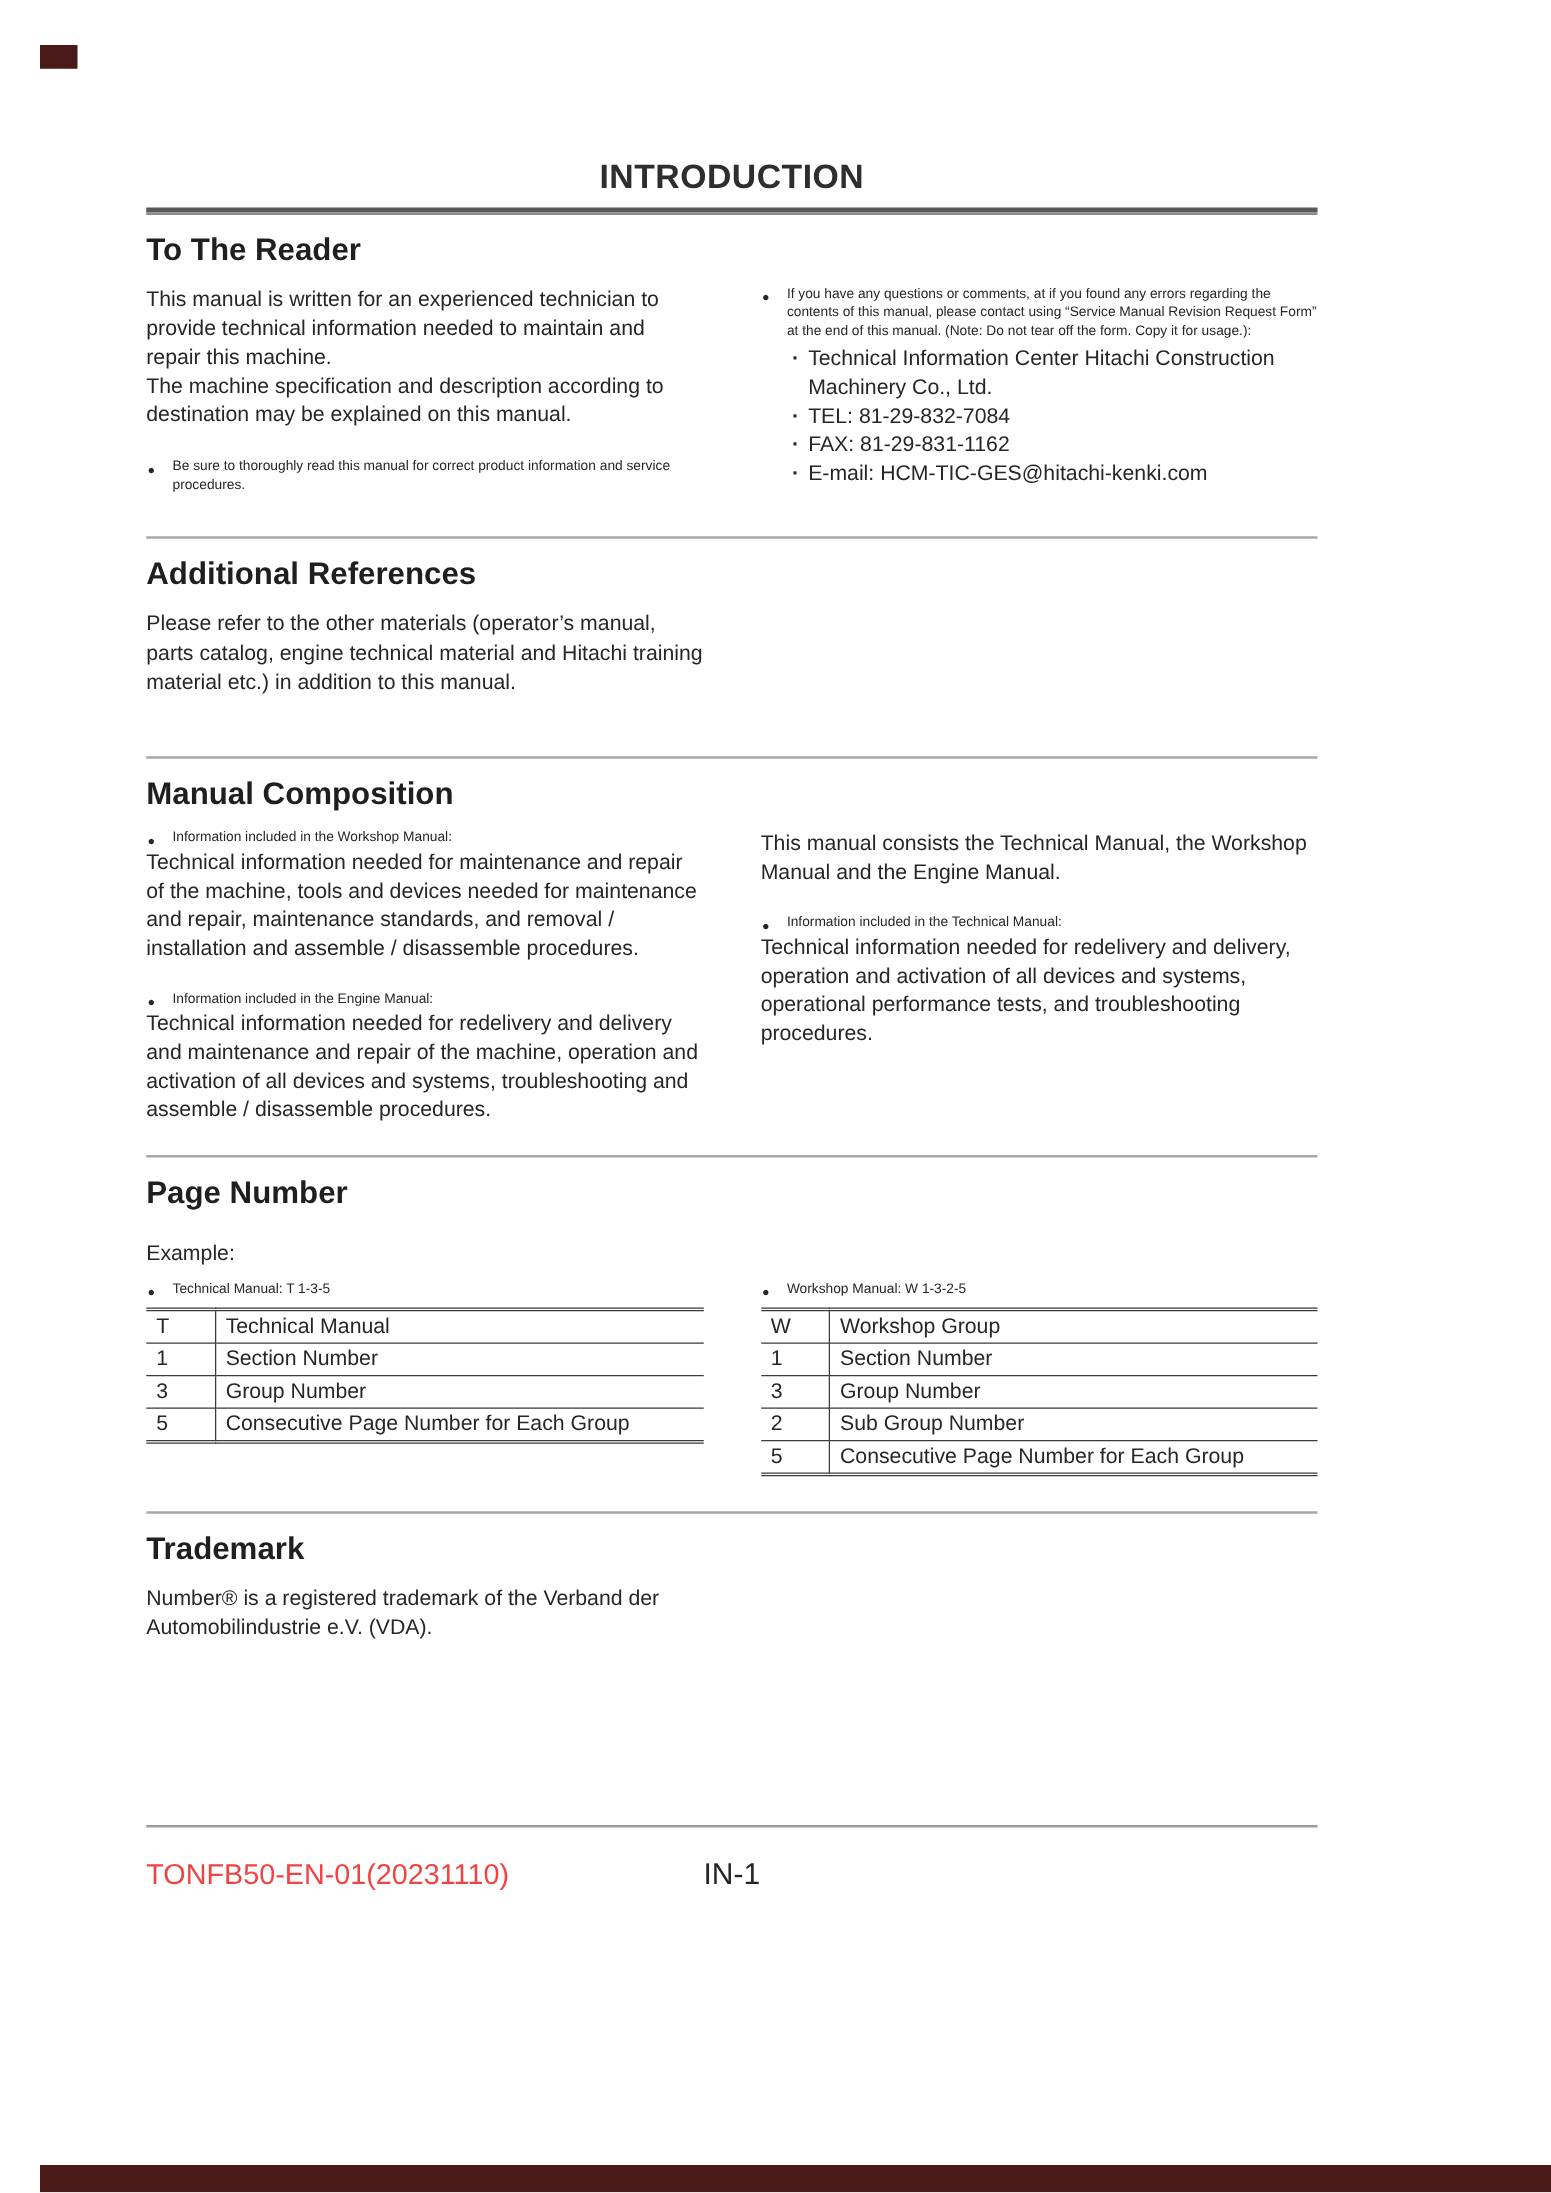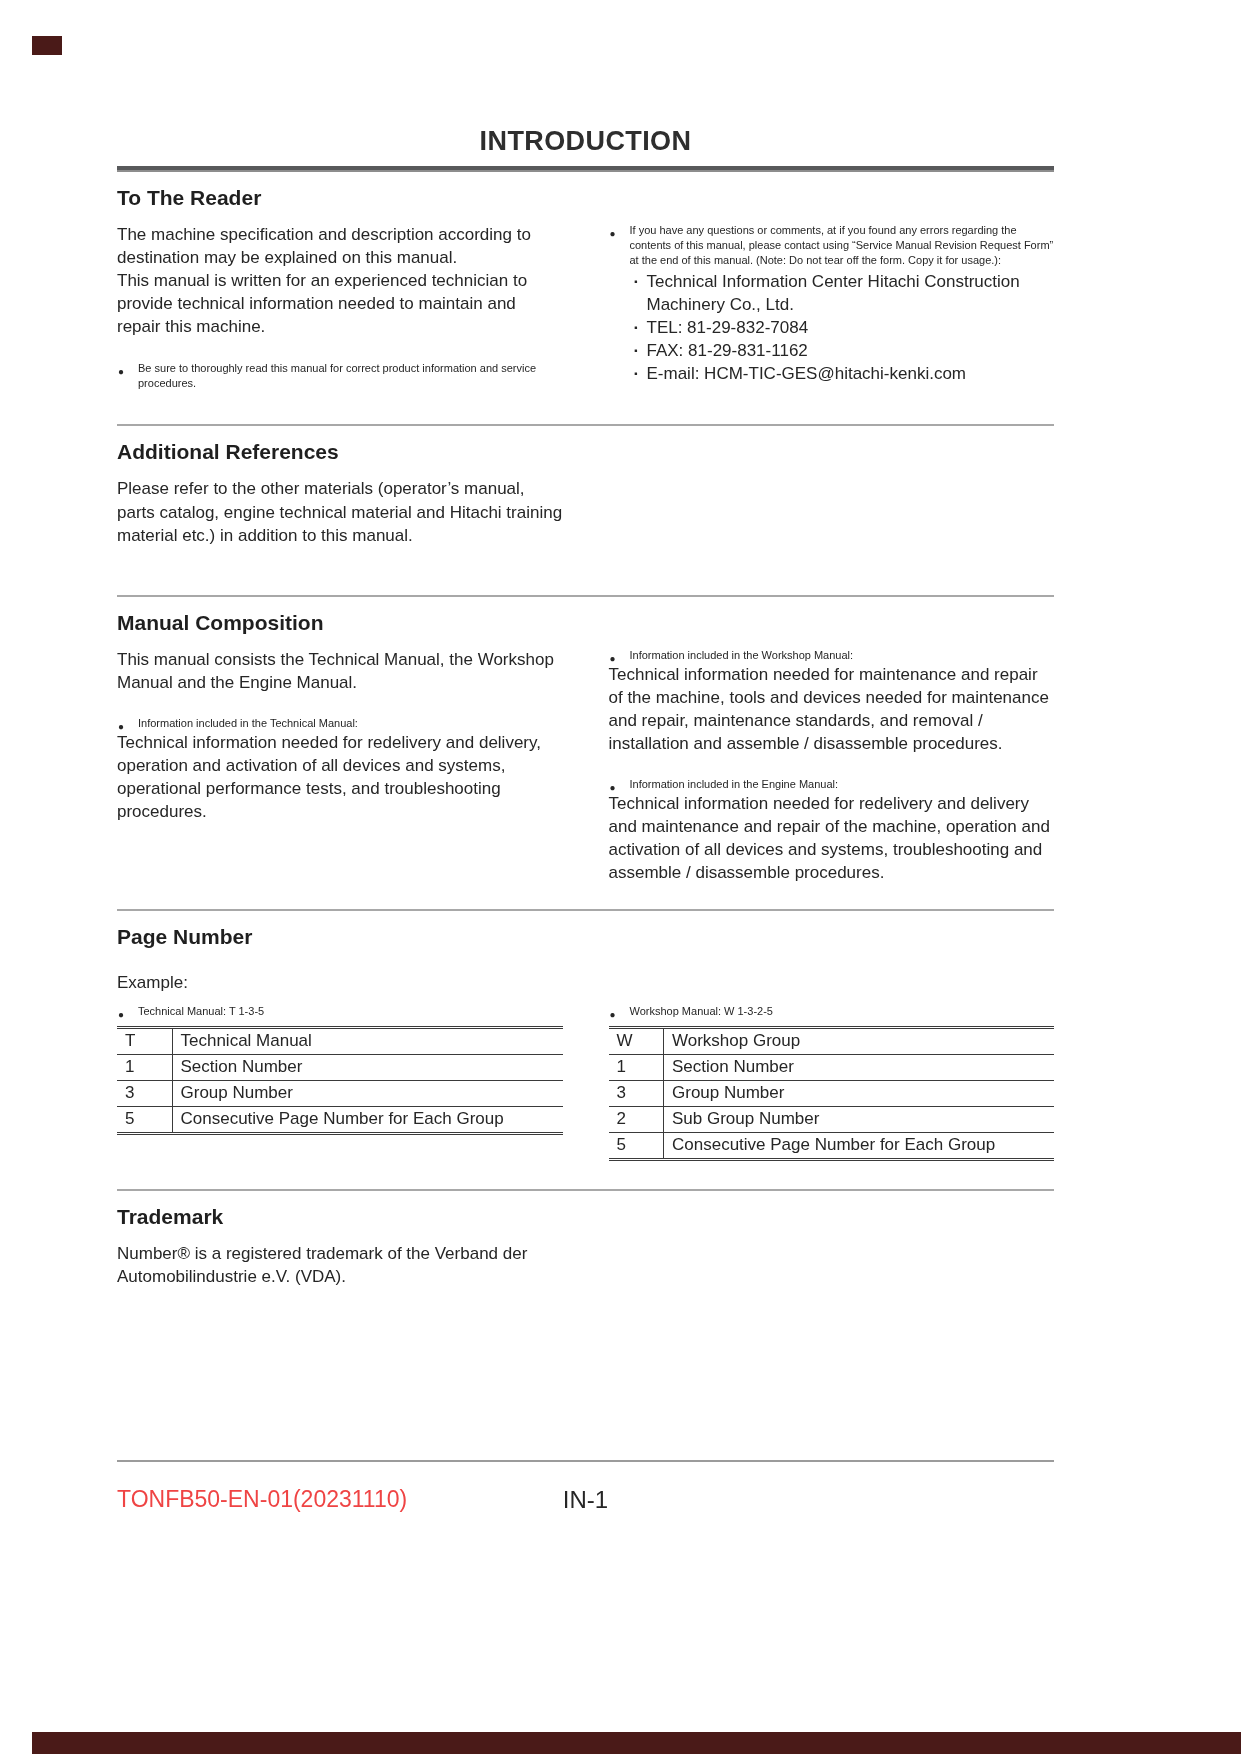--- a/index.html
+++ b/index.html
@@ -48,21 +48,21 @@
   .section-rule {
     border: none;
     border-top: 2px solid #a8a8a8;
     margin: 0;
   }
   .rule-addref  { margin-top: 34px; }
   .rule-manual  { margin-top: 48px; }
   .rule-pagenum { margin-top: 24px; }
   .rule-trade   { margin-top: 28px; }
   .section-heading {
-    font-size: 21px;
+    font-size: 25px;
     font-weight: bold;
     color: #1f1f1f;
     margin: 14px 0 0 0;
   }
   p, .para {
     font-size: 17px;
     line-height: 1.36;
     margin: 0;
     color: #262626;
   }
@@ -145,22 +145,22 @@
 
   <div class="content">
 
     <h1 class="doc-title">INTRODUCTION</h1>
     <div class="title-rule"></div>
 
     <section>
       <h2 class="section-heading">To The Reader</h2>
       <div class="cols body-block">
         <div class="col">
+          <p class="para">This manual is written for an experienced technician to provide technical information needed to maintain and repair this machine.</p>
           <p class="para">The machine specification and description according to destination may be explained on this manual.</p>
-          <p class="para">This manual is written for an experienced technician to provide technical information needed to maintain and repair this machine.</p>
           <div class="bullet-item gap-md">Be sure to thoroughly read this manual for correct product information and service procedures.</div>
         </div>
         <div class="col">
           <div class="bullet-item">If you have any questions or comments, at if you found any errors regarding the contents of this manual, please contact using “Service Manual Revision Request Form” at the end of this manual. (Note: Do not tear off the form. Copy it for usage.):</div>
           <div class="contact-list" style="padding-left:21px;">
             <div class="sub-item">Technical Information Center Hitachi Construction Machinery Co., Ltd.</div>
             <div class="sub-item">TEL: 81-29-832-7084</div>
             <div class="sub-item">FAX: 81-29-831-1162</div>
             <div class="sub-item">E-mail: HCM-TIC-GES@hitachi-kenki.com</div>
           </div>
@@ -177,29 +177,29 @@
         </div>
         <div class="col"></div>
       </div>
     </section>
 
     <hr class="section-rule rule-manual">
     <section>
       <h2 class="section-heading">Manual Composition</h2>
       <div class="cols body-block">
         <div class="col">
-          <p class="para">This manual consists the Technical Manual, the Workshop Manual and the Engine Manual.</p>
-          <div class="bullet-item gap-md">Information included in the Technical Manual:</div>
-          <p class="para">Technical information needed for redelivery and delivery, operation and activation of all devices and systems, operational performance tests, and troubleshooting procedures.</p>
-        </div>
-        <div class="col">
           <div class="bullet-item">Information included in the Workshop Manual:</div>
           <p class="para">Technical information needed for maintenance and repair of the machine, tools and devices needed for maintenance and repair, maintenance standards, and removal / installation and assemble / disassemble procedures.</p>
           <div class="bullet-item gap-md">Information included in the Engine Manual:</div>
           <p class="para">Technical information needed for redelivery and delivery and maintenance and repair of the machine, operation and activation of all devices and systems, troubleshooting and assemble / disassemble procedures.</p>
+        </div>
+        <div class="col">
+          <p class="para">This manual consists the Technical Manual, the Workshop Manual and the Engine Manual.</p>
+          <div class="bullet-item gap-md">Information included in the Technical Manual:</div>
+          <p class="para">Technical information needed for redelivery and delivery, operation and activation of all devices and systems, operational performance tests, and troubleshooting procedures.</p>
         </div>
       </div>
     </section>
 
     <hr class="section-rule rule-pagenum">
     <section>
       <h2 class="section-heading">Page Number</h2>
       <p class="para gap-md">Example:</p>
       <div class="cols">
         <div class="col">

